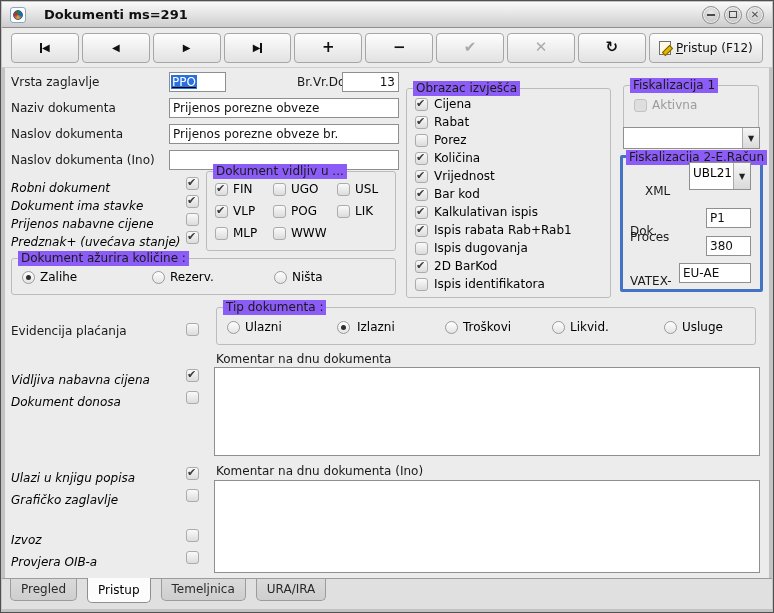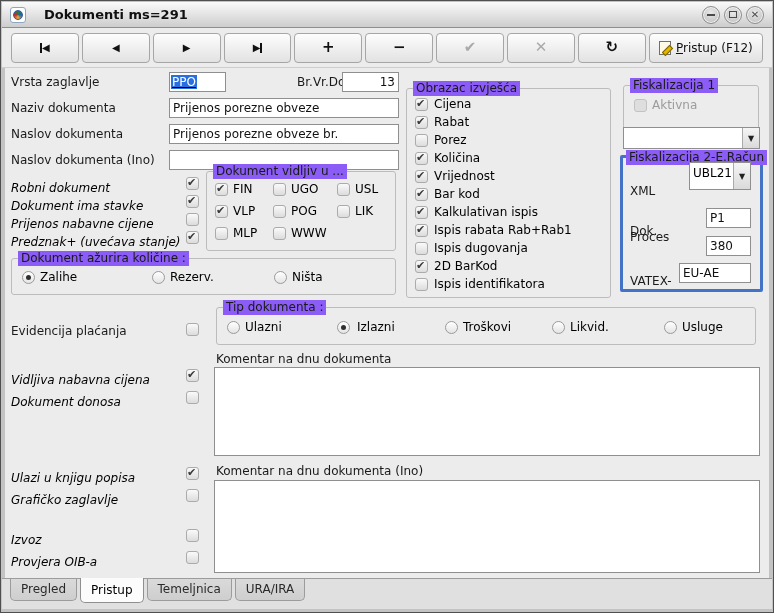--- a/index.html
+++ b/index.html
@@ -87,21 +87,21 @@
   .radio-item{ position:absolute; display:flex; align-items:center; gap:5px; font-size:12px; }
   .gray-text{ color:#9b9b9b; }
   
   .vidljiv-grid{ position:absolute; left:8px; top:10px; display:grid;
     grid-template-columns:58px 64px 52px; row-gap:8px; }
   .vid-item{ display:flex; align-items:center; gap:5px; font-size:12px; }
   
   .tabstrip{
     position:absolute; left:1px; right:1px; top:577px; height:31px;
     background:#e0e0e0; border-top:1px solid #9c9c9c;
-    display:flex; align-items:flex-start; padding-left:8px; gap:3px;
+    display:flex; align-items:flex-start; padding-left:8px; gap:10px;
   }
   .tab{
     background:linear-gradient(#dadada,#cecece); border:1px solid #9c9c9c; border-top:none;
     border-radius:0 0 5px 5px; padding:3px 10px 4px; font-size:12px; color:#2a2a2a;
     position:relative;
   }
   .tab.checked{
     background:#fcfcfc; border-color:#8f8f8f; top:-1px; padding-top:5px; padding-bottom:5px;
     z-index:2; color:#000;
   }
@@ -307,21 +307,21 @@
       <span class="gray-text">Aktivna</span>
     </span>
   </div>
   <div class="combo" style="left:622px;top:126px;width:137px;">
     <span class="val"></span>
     <span class="arrow">▼</span>
   </div>
 
   <div class="gb gb-blue" style="left:619px;top:154px;width:143px;height:137px;">
     <span class="gb-title" style="left:3px;">Fiskalizacija 2-E.Račun</span>
-    <span class="lbl" style="left:7px;top:26px;">XML</span>
+    <span class="lbl" style="left:22px;top:26px;">XML</span>
     <div class="combo" style="left:66px;top:4px;width:62px;height:28px;text-align:center;">
       <span class="val">UBL21</span>
       <span class="arrow">▼</span>
     </div>
     <span class="lbl" style="left:7px;top:54px;margin-top:18px;">Proces</span>
     <input class="inp" style="left: 83px; top: 50px; width: 45px;" value="P1">
     <span class="lbl" style="left:7px;top:66px;">Dok.</span>
     <input class="inp" style="left: 83px; top: 78px; width: 45px;" value="380">
     <span class="lbl" style="left:7px;top:116px;">VATEX-</span>
     <input class="inp" style="left: 56px; top: 105px; width: 72px;" value="EU-AE">

